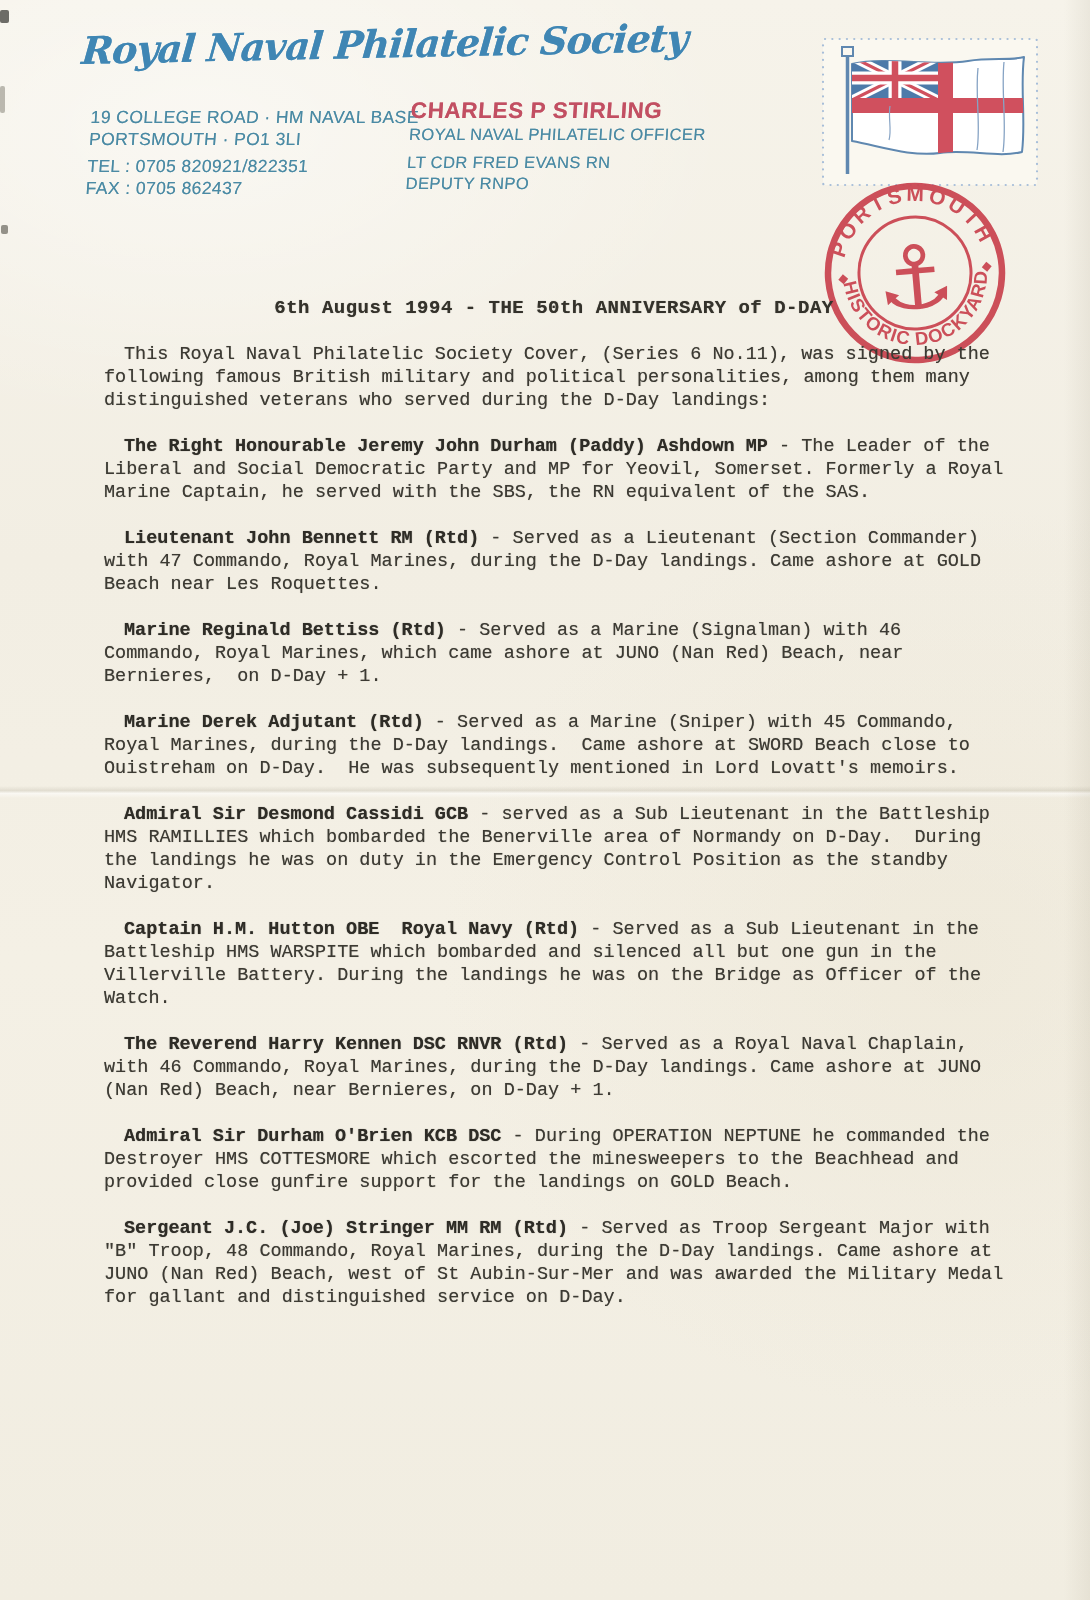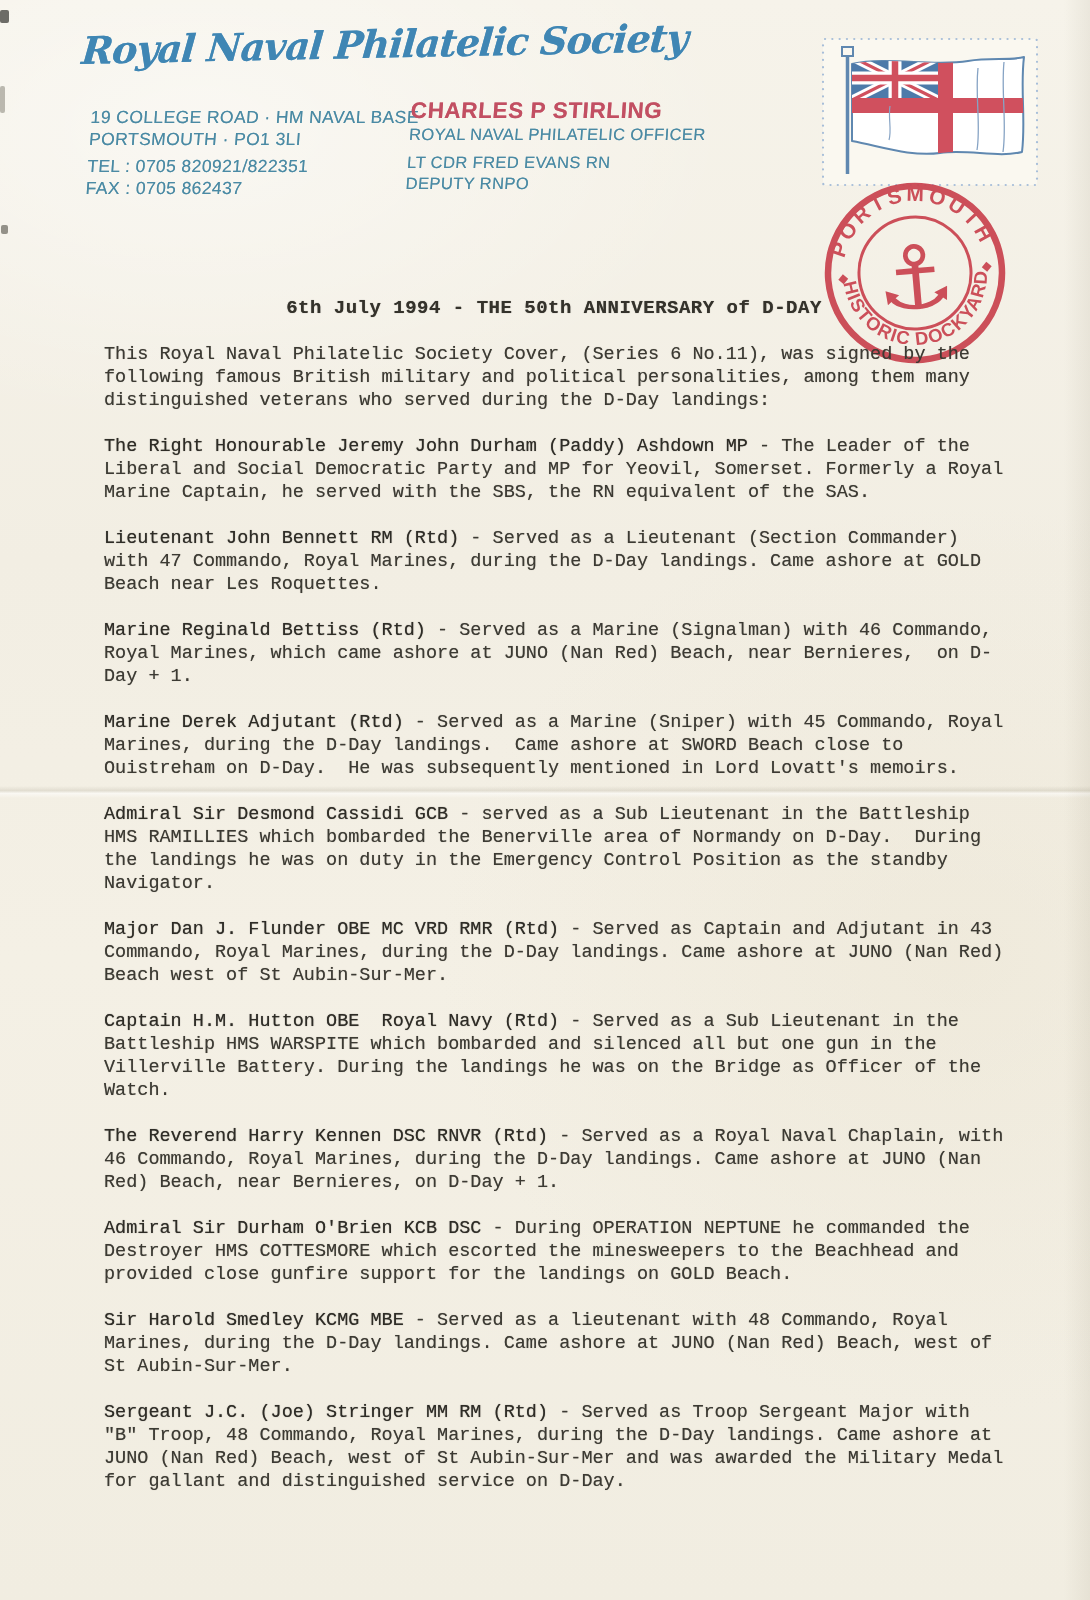--- a/index.html
+++ b/index.html
@@ -34,21 +34,21 @@
     position:absolute; left:104px; top:297px; width:900px;
     font-family:"Liberation Mono", monospace; font-size:18.5px; line-height:23px;
     color:#3c3a33; text-shadow:0 0 .7px rgba(62,60,52,.6);
   }
   .doc-title{
     font-weight:bold; font-size:19px; letter-spacing:.5px; text-align:center;
     color:#34322b; margin:0 0 23px 0; white-space:pre-wrap;
     text-shadow:0 0 .8px rgba(52,50,43,.7);
   }
   .para{margin:0 0 23px 0; white-space:pre-wrap;}
-  .para b{font-weight:normal; color:#2e2c26; text-shadow:0 0 .9px rgba(46,44,38,.7);}
+  .para b{font-weight:bold; color:#2e2c26; text-shadow:0 0 .9px rgba(46,44,38,.7);margin-left:20px;}
   
   .crease{position:absolute; left:0; top:786px; width:1090px; height:12px;
     background:linear-gradient(180deg, rgba(120,113,92,0) 0%, rgba(120,113,92,.14) 38%, rgba(255,255,255,.55) 62%, rgba(255,255,255,0) 100%);}
   .speck{position:absolute; border-radius:2px;}
   .sp1{left:0; top:10px; width:9px; height:13px; background:#4a4a45; opacity:.8;}
   .sp2{left:0; top:86px; width:5px; height:27px; background:#9a968c; opacity:.65;}
   .sp3{left:1px; top:225px; width:7px; height:9px; background:#6a665e; opacity:.7;}
   .edge-shade{position:absolute; right:0; top:0; width:26px; height:1600px;
     background:linear-gradient(270deg, rgba(150,142,120,.12), rgba(150,142,120,0));}
 </style>
@@ -121,45 +121,43 @@
           <textPath href="#sealBot" startOffset="50%" text-anchor="middle">HISTORIC DOCKYARD</textPath>
         </text>
         <rect x="-3.5" y="-3.5" width="7" height="7" transform="translate(23,95) rotate(45)"></rect>
         <rect x="-3.5" y="-3.5" width="7" height="7" transform="translate(167,95) rotate(45)"></rect>
         <text x="95" y="100" font-size="88" text-anchor="middle" dominant-baseline="central" font-family="DejaVu Sans, sans-serif" fill="#c9434f">⚓</text>
       </g>
     </svg>
   </div>
 
   <div class="doc">
-    <h1 class="doc-title">6th July 1994 - THE 50th ANNIVERSARY of D-DAY</h1>
+    <h1 class="doc-title">6th August 1994 - THE 50th ANNIVERSARY of D-DAY</h1>
     <div>
 
         <p class="para"><b></b><span></span><span>This Royal Naval Philatelic Society Cover, (Series 6 No.11), was signed by the following famous British military and political personalities, among them many distinguished veterans who served during the D-Day landings:</span></p>
 
         <p class="para"><b>The Right Honourable Jeremy John Durham (Paddy) Ashdown MP</b><span> - </span><span>The Leader of the Liberal and Social Democratic Party and MP for Yeovil, Somerset. Formerly a Royal Marine Captain, he served with the SBS, the RN equivalent of the SAS.</span></p>
 
         <p class="para"><b>Lieutenant John Bennett RM (Rtd)</b><span> - </span><span>Served as a Lieutenant (Section Commander) with 47 Commando, Royal Marines, during the D-Day landings. Came ashore at GOLD Beach near Les Roquettes.</span></p>
 
         <p class="para"><b>Marine Reginald Bettiss (Rtd)</b><span> - </span><span>Served as a Marine (Signalman) with 46 Commando, Royal Marines, which came ashore at JUNO (Nan Red) Beach, near Bernieres,  on D-Day + 1.</span></p>
 
         <p class="para"><b>Marine Derek Adjutant (Rtd)</b><span> - </span><span>Served as a Marine (Sniper) with 45 Commando, Royal Marines, during the D-Day landings.  Came ashore at SWORD Beach close to Ouistreham on D-Day.  He was subsequently mentioned in Lord Lovatt's memoirs.</span></p>
 
         <p class="para"><b>Admiral Sir Desmond Cassidi GCB</b><span> - </span><span>served as a Sub Lieutenant in the Battleship HMS RAMILLIES which bombarded the Benerville area of Normandy on D-Day.  During the landings he was on duty in the Emergency Control Position as the standby Navigator.</span></p>
 
 
-        <p class="para"><b>Major Dan J. Flunder OBE MC VRD RMR (Rtd)</b><span> - </span><span>Served as Captain and Adjutant in 43 Commando, Royal Marines, during the D-Day landings. Came ashore at JUNO (Nan Red) Beach west of St Aubin-Sur-Mer.</span></p>
 
         <p class="para"><b>Captain H.M. Hutton OBE  Royal Navy (Rtd)</b><span> - </span><span>Served as a Sub Lieutenant in the Battleship HMS WARSPITE which bombarded and silenced all but one gun in the Villerville Battery. During the landings he was on the Bridge as Officer of the Watch.</span></p>
 
         <p class="para"><b>The Reverend Harry Kennen DSC RNVR (Rtd)</b><span> - </span><span>Served as a Royal Naval Chaplain, with 46 Commando, Royal Marines, during the D-Day landings. Came ashore at JUNO (Nan Red) Beach, near Bernieres, on D-Day + 1.</span></p>
 
         <p class="para"><b>Admiral Sir Durham O'Brien KCB DSC</b><span> - </span><span>During OPERATION NEPTUNE he commanded the Destroyer HMS COTTESMORE which escorted the minesweepers to the Beachhead and provided close gunfire support for the landings on GOLD Beach.</span></p>
 
-        <p class="para"><b>Sir Harold Smedley KCMG MBE</b><span> - </span><span>Served as a lieutenant with 48 Commando, Royal Marines, during the D-Day landings. Came ashore at JUNO (Nan Red) Beach, west of St Aubin-Sur-Mer.</span></p>
 
         <p class="para"><b>Sergeant J.C. (Joe) Stringer MM RM (Rtd)</b><span> - </span><span>Served as Troop Sergeant Major with "B" Troop, 48 Commando, Royal Marines, during the D-Day landings. Came ashore at JUNO (Nan Red) Beach, west of St Aubin-Sur-Mer and was awarded the Military Medal for gallant and distinguished service on D-Day.</span></p>
       </div>
   </div>
 
   <div class="crease"></div>
   <div class="speck sp1"></div>
   <div class="speck sp2"></div>
   <div class="speck sp3"></div>
   <div class="edge-shade"></div>

